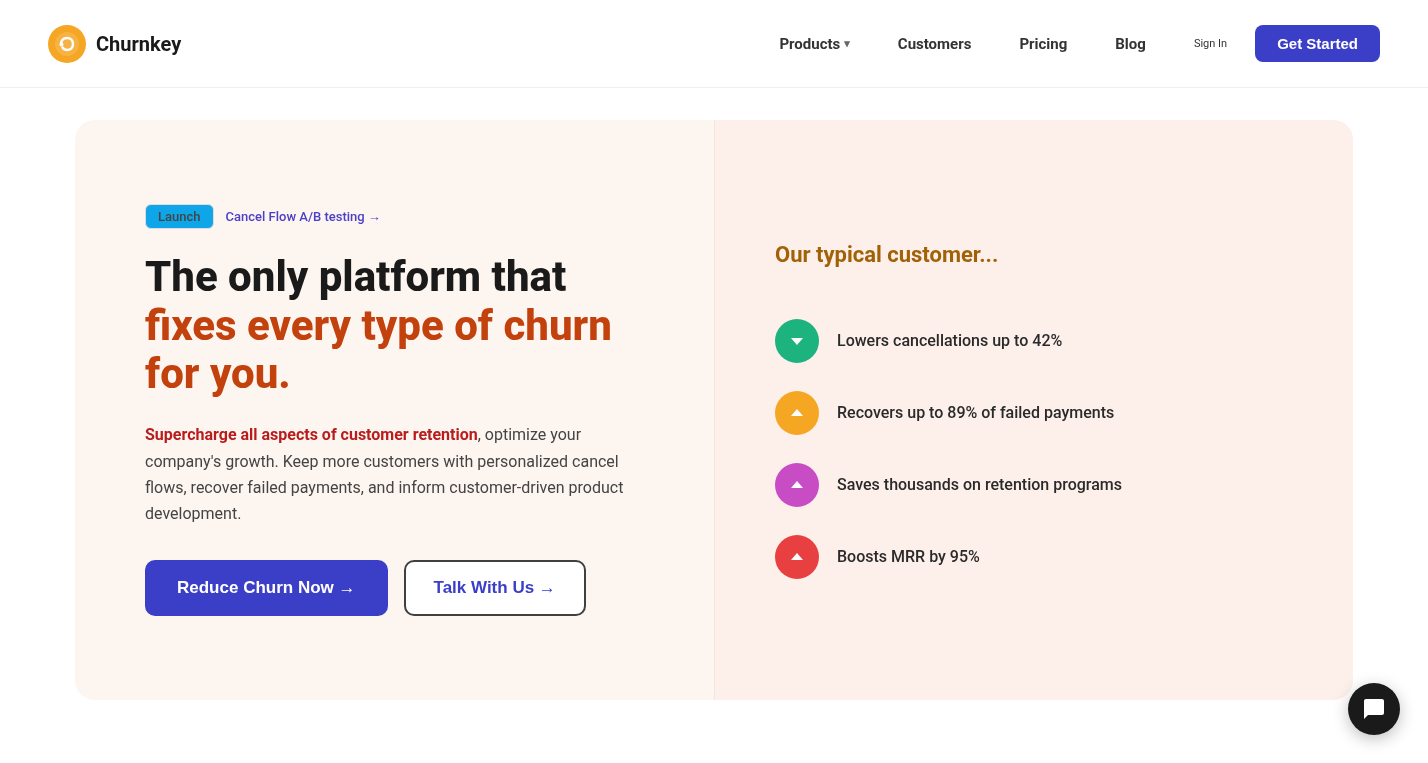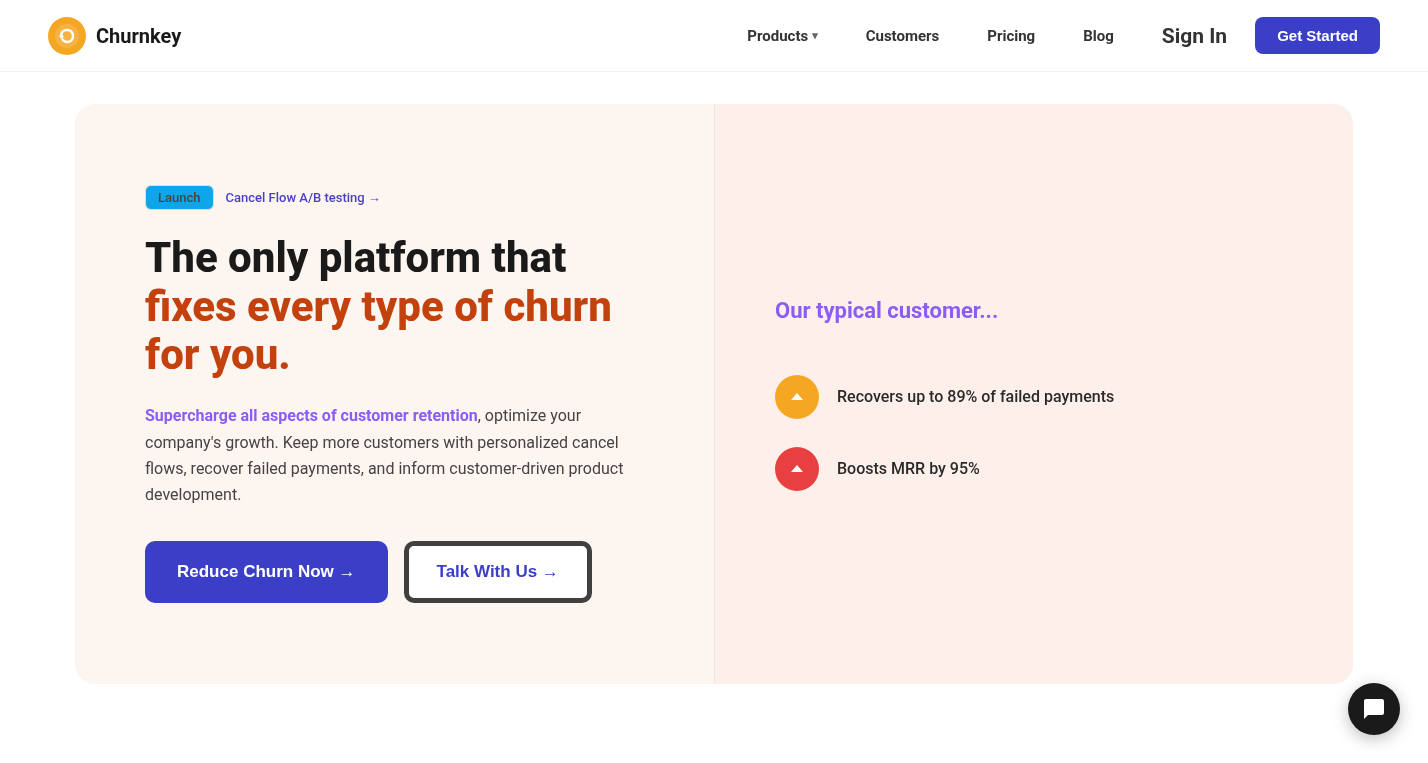--- a/index.html
+++ b/index.html
@@ -10,21 +10,21 @@
       min-height: 763px;
       width: 1428px;
     }
 
     
     .navbar {
       display: flex;
       align-items: center;
       justify-content: space-between;
       padding: 0 48px;
-      height: 72px;
+      height: 88px;
       border-bottom: 1px solid #f0f0f0;
       position: sticky;
       top: 0;
       background: #fff;
       z-index: 100;
     }
     .logo {
       display: flex;
       align-items: center;
       gap: 10px;
@@ -53,24 +53,24 @@
       align-items: center;
       gap: 4px;
       font-weight: 700;
     }
     .nav-link .chevron {
       font-size: 11px;
       color: #666;
     }
     .nav-signin {
       padding: 8px 20px;
-      font-size: 21px;
+      font-size: 11px;
       color: #333;
       cursor: pointer;
-      font-weight: 700;
+      font-weight: 400;
     }
     .nav-cta {
       background: #3b3fc7;
       color: #fff;
       border: none;
       border-radius: 8px;
       padding: 10px 22px;
       font-size: 15px;
       font-weight: 600;
       cursor: pointer;
@@ -134,21 +134,21 @@
       color: #c2410c;
     }
 
     .hero-subtext {
       font-size: 16px;
       line-height: 1.65;
       color: #444;
       max-width: 560px;
     }
     .hero-subtext .green-bold {
-      color: #8b5cf6;
+      color: #b91c1c;
       font-weight: 700;
     }
 
     .cta-row {
       display: flex;
       gap: 16px;
       margin-top: 8px;
     }
 
     .btn-primary {
@@ -162,21 +162,21 @@
       cursor: pointer;
       display: flex;
       align-items: center;
       gap: 8px;
       white-space: nowrap;
     }
 
     .btn-secondary {
       background: #fff;
       color: #3b3fc7;
-      border: 5px solid #404040;
+      border: 2px solid #404040;
       border-radius: 10px;
       padding: 16px 28px;
       font-size: 17px;
       font-weight: 600;
       cursor: pointer;
       display: flex;
       align-items: center;
       gap: 8px;
       white-space: nowrap;
     }
@@ -188,21 +188,21 @@
       display: flex;
       flex-direction: column;
       justify-content: center;
       gap: 0;
       border-left: 1px solid #f0e8e0;
     }
 
     .typical-title {
       font-size: 22px;
       font-weight: 700;
-      color: #8b5cf6;
+      color: #a16207;
       margin-bottom: 52px;
     }
 
     .feature-list {
       display: flex;
       flex-direction: column;
       gap: 28px;
     }
 
     .feature-item {
@@ -317,30 +317,46 @@
         <button class="btn-primary">Reduce Churn Now →</button>
         <button class="btn-secondary">Talk With Us →</button>
       </div>
     </div>
 
     <div class="hero-right">
       <h2 class="typical-title">Our typical customer...</h2>
 
       <div class="feature-list">
 
+        <div class="feature-item">
+          <div class="feature-icon icon-green">
+            <svg viewBox="0 0 20 20" fill="none" xmlns="http://www.w3.org/2000/svg">
+              <polygon points="10,14 4,7 16,7" fill="white"></polygon>
+            </svg>
+          </div>
+          <span class="feature-text">Lowers cancellations up to 42%</span>
+        </div>
 
         <div class="feature-item">
           <div class="feature-icon icon-yellow">
             <svg viewBox="0 0 20 20" fill="none" xmlns="http://www.w3.org/2000/svg">
               <polygon points="10,6 16,13 4,13" fill="white"></polygon>
             </svg>
           </div>
           <span class="feature-text">Recovers up to 89% of failed payments</span>
         </div>
 
+        <div class="feature-item">
+          <div class="feature-icon icon-purple">
+            <svg viewBox="0 0 20 20" fill="none" xmlns="http://www.w3.org/2000/svg">
+              <polygon points="10,6 16,13 4,13" fill="white"></polygon>
+            </svg>
+          </div>
+          <span class="feature-text">Saves thousands on retention programs</span>
+        </div>
 
 
         <div class="feature-item">
           <div class="feature-icon icon-red">
             <svg viewBox="0 0 20 20" fill="none" xmlns="http://www.w3.org/2000/svg">
               <polygon points="10,6 16,13 4,13" fill="white"></polygon>
             </svg>
           </div>
           <span class="feature-text">Boosts MRR by 95%</span>
         </div>

